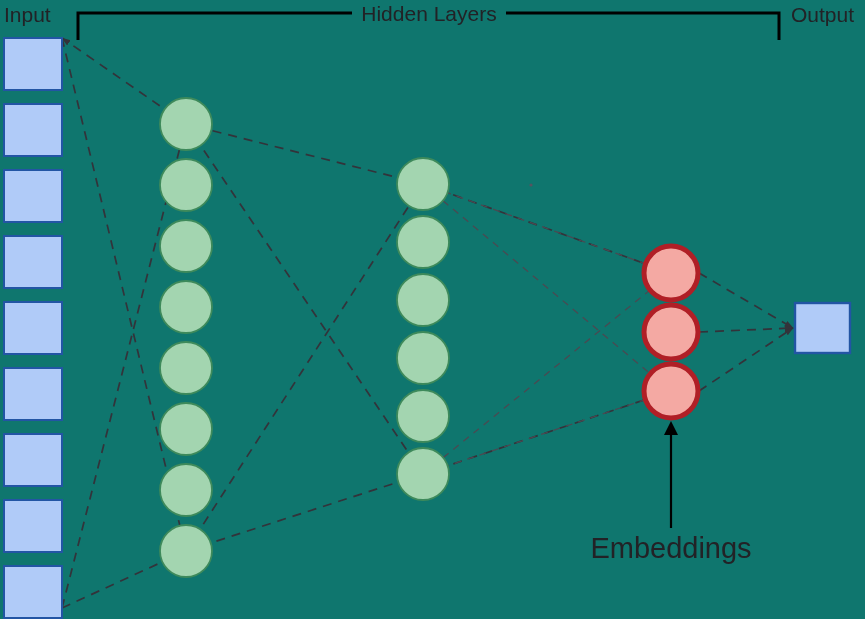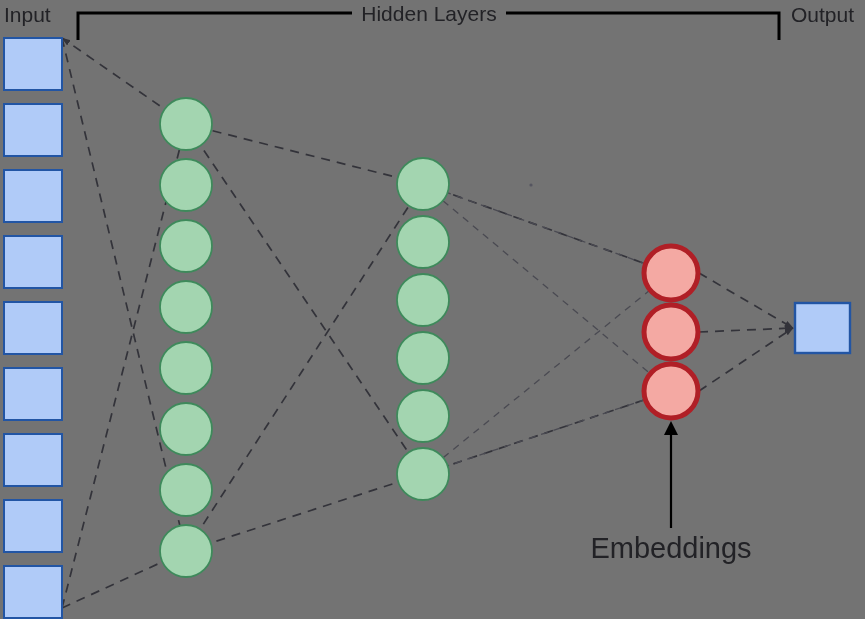--- a/index.html
+++ b/index.html
@@ -7,21 +7,21 @@
     padding: 0;
     background: #ffffff;
   }
   body {
     font-family: "Liberation Sans", sans-serif;
   }
   #diagram-root {
     position: relative;
     width: 865px;
     height: 619px;
-    background: #737373;
+    background: #0f766e;
     overflow: hidden;
   }
   #nn-svg {
     position: absolute;
     left: 0;
     top: 0;
     width: 865px;
     height: 619px;
     display: block;
   }

